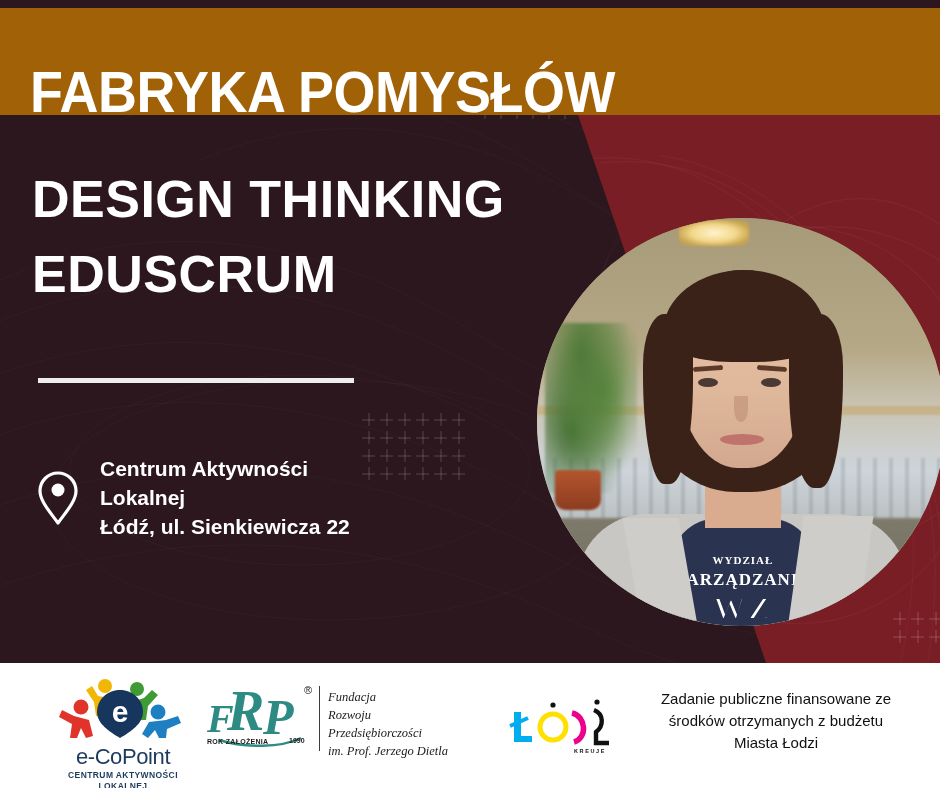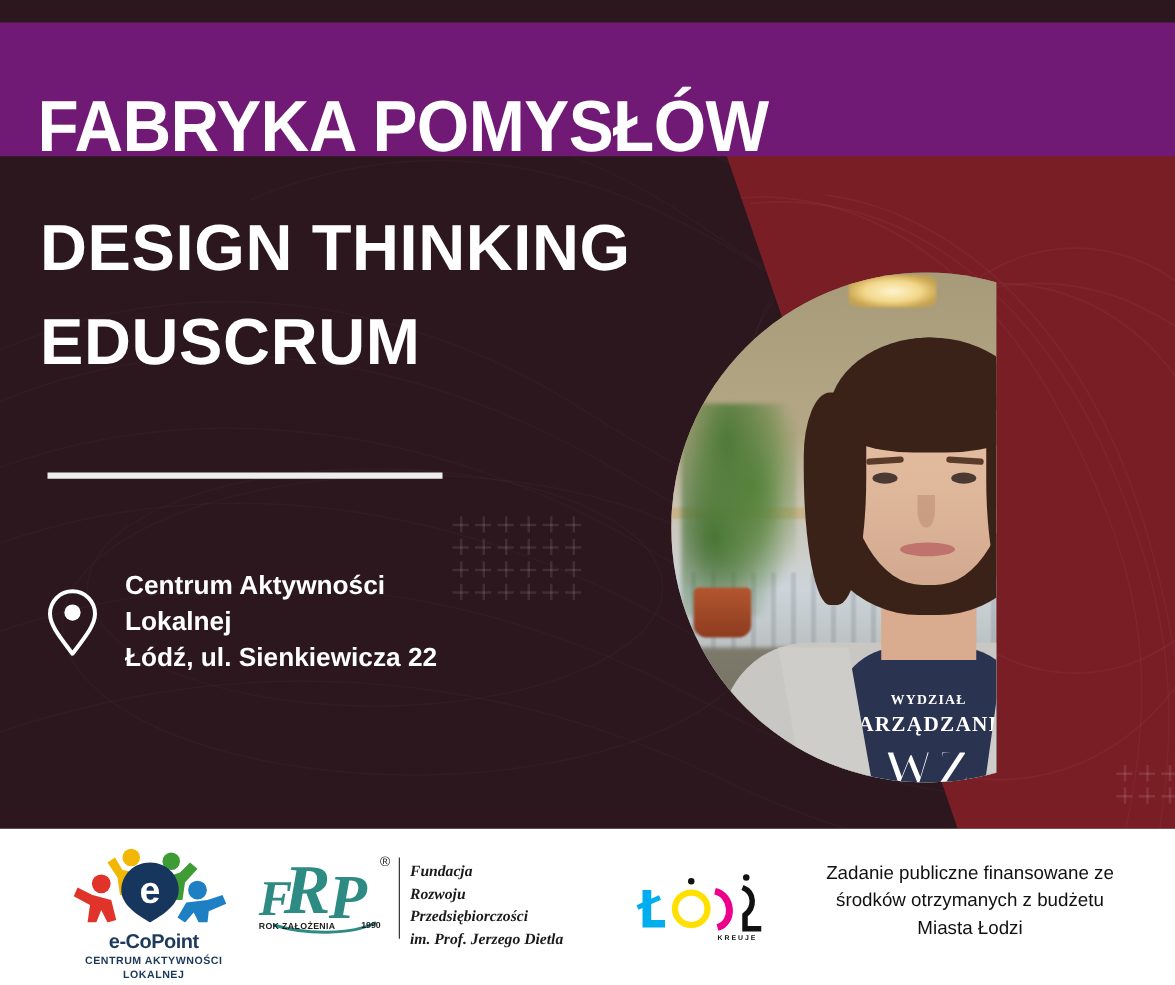--- a/index.html
+++ b/index.html
@@ -16,24 +16,24 @@
     position: relative;
     width: 940px;
     height: 788px;
     overflow: hidden;
     background: #2B171D;
   }
 
   
   .header-band {
     position: absolute;
-    left: 0; top: 18px;
+    left: 0; top: 8px;
     width: 940px;
     height: 107px;
-    background: #701a75;
+    background: #a16207;
     overflow: hidden;
   }
   .header-title {
     position: absolute;
     left: 30px;
     top: 16px;
     font-family: "Liberation Sans", sans-serif;
     font-weight: bold;
     font-size: 58px;
     letter-spacing: -0.5px;
@@ -104,21 +104,21 @@
     left: 893px; top: 612px;
     grid-template-columns: repeat(3, 14px);
     grid-auto-rows: 14px;
     gap: 4px;
   }
 
   
   .photo-clip {
     position: absolute;
     left: 0; top: 0;
-    width: 797px;
+    width: 940px;
     height: 663px;
     overflow: hidden;
   }
   .photo-circle {
     position: absolute;
     left: 537px;
     top: 218px;
     width: 408px;
     height: 408px;
     border-radius: 50%;
@@ -272,21 +272,21 @@
     color: #ffffff;
     font-family: "Liberation Serif", serif;
     font-weight: bold;
     text-align: center;
     width: 148px;
     left: 132px;
     letter-spacing: 1px;
   }
   .ph-shirt-t1 { top: 336px; font-size: 11px; }
   .ph-shirt-t2 { top: 352px; font-size: 17px; }
-  .ph-shirt-t3 { top: 372px; font-size: 40px; letter-spacing: 3px; -webkit-text-stroke: 2px #2a3350; }
+  .ph-shirt-t3 { top: 372px; font-size: 32px; letter-spacing: 3px; -webkit-text-stroke: 2px #2a3350; }
   .ph-lapel-l {
     position: absolute;
     left: 96px; top: 300px;
     width: 56px; height: 118px;
     background: #cfcdca;
     transform: skewX(10deg);
   }
   .ph-lapel-r {
     position: absolute;
     left: 258px; top: 298px;
@@ -351,22 +351,22 @@
   }
 
   .logo-ecopoint {
     position: absolute;
     left: 48px;
     top: 676px;
     width: 150px;
     text-align: center;
   }
   .ecopoint-name {
-    font-size: 16px;
-    font-weight: bold;
+    font-size: 22px;
+    font-weight: normal;
     color: #1d3a5c;
     letter-spacing: -0.4px;
     margin-top: 2px;
   }
   .ecopoint-sub {
     font-size: 8.5px;
     font-weight: bold;
     color: #1d3a5c;
     letter-spacing: 0.4px;
     line-height: 1.25;
@@ -404,21 +404,21 @@
   }
   .frp-divider {
     width: 1px;
     align-self: stretch;
     background: #3b3b3b;
     margin: 4px 8px 10px 2px;
   }
   .frp-text {
     font-family: "Liberation Serif", serif;
     font-style: italic;
-    font-weight: bold;
+    font-weight: normal;
     font-size: 12.5px;
     line-height: 1.45;
     color: #1a1a1a;
     white-space: pre-line;
     padding-top: 6px;
   }
 
   .logo-lodz {
     position: absolute;
     left: 508px;

